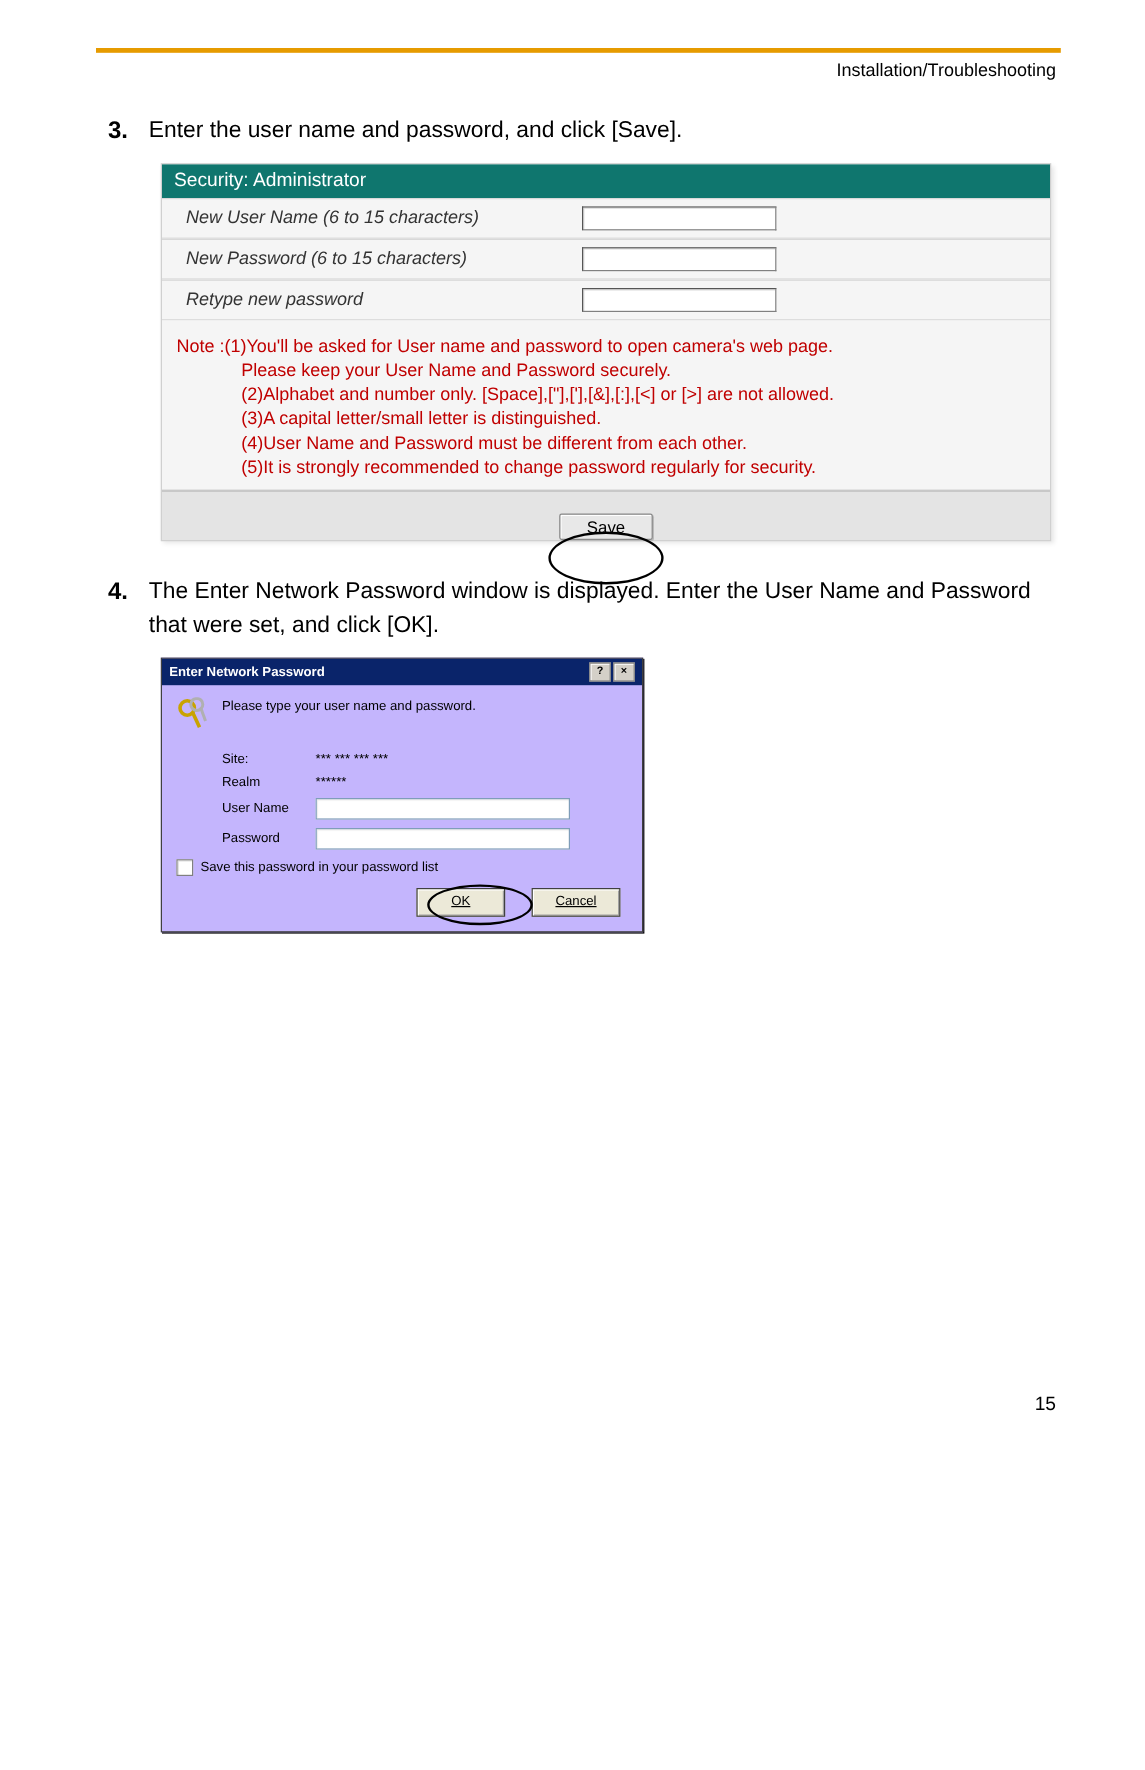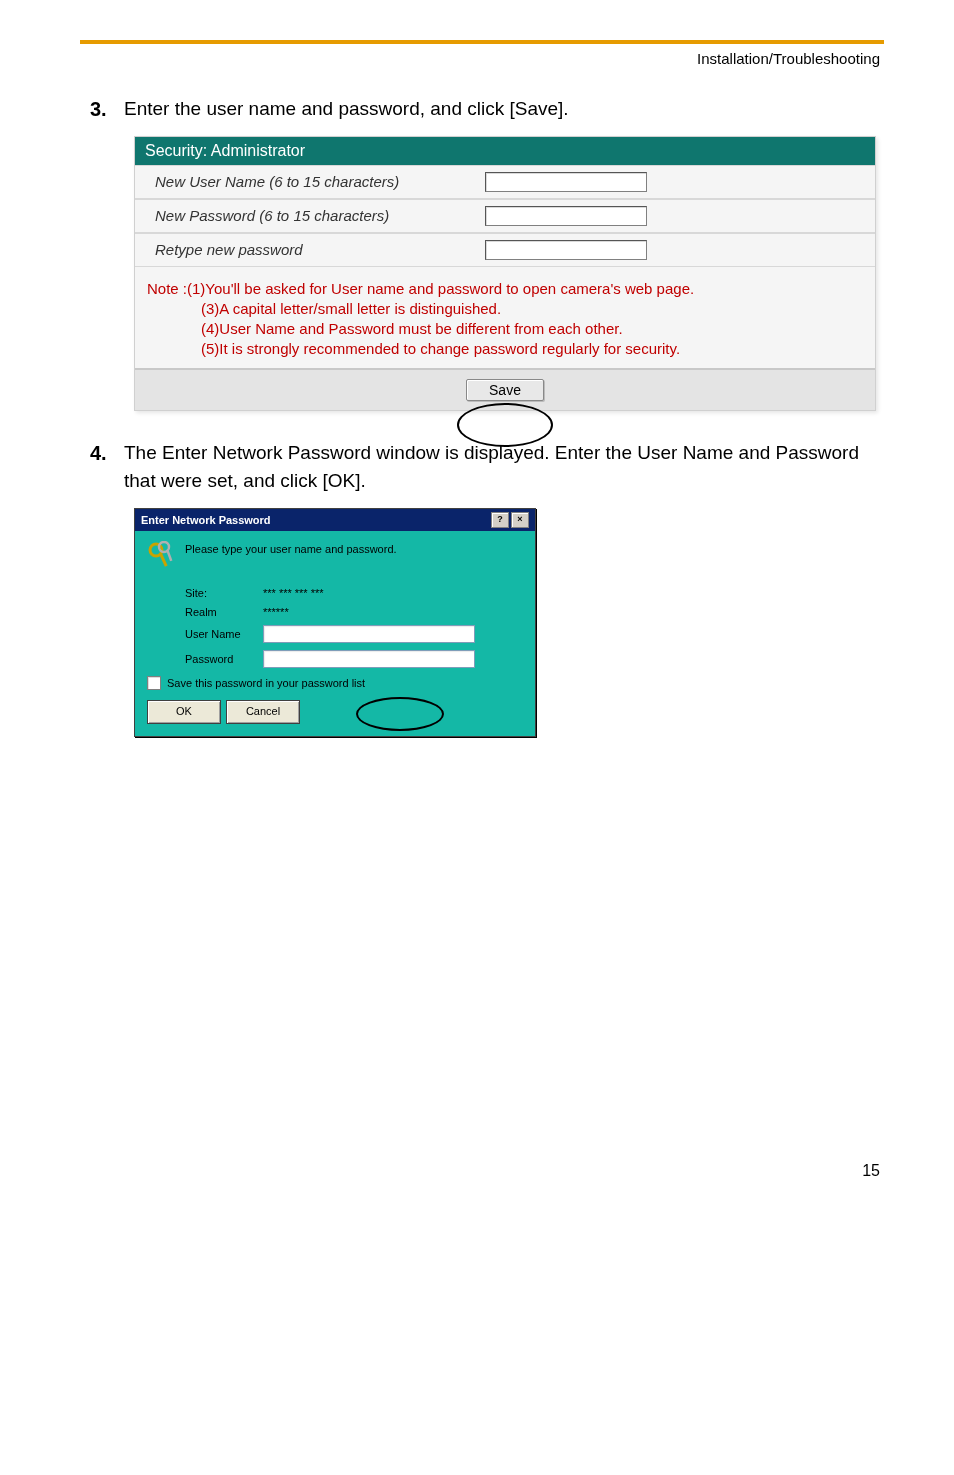--- a/index.html
+++ b/index.html
@@ -101,21 +101,21 @@
     border-bottom: 2px solid #c8c8c8;
   }
   .sec-note .indent {
     display: block;
     margin-left: 54px;
   }
   .sec-save-bar {
     background: #e4e4e4;
     height: 40px;
     display: flex;
-    align-items: center;
+    align-items: flex-end;
     justify-content: center;
   }
   .btn-save {
     font-size: 14px;
     padding: 2px 22px;
     background: #e8e8e8;
     border: 1px solid #888;
     border-radius: 2px;
     box-shadow: 1px 1px 0 #bbb, inset 1px 1px 0 #fff;
   }
@@ -135,21 +135,21 @@
 
   
   .dialog-wrap {
     margin-left: 54px;
     margin-top: 4px;
     position: relative;
     width: 400px;
   }
   .dlg {
     width: 400px;
-    background: #14b8a6;
+    background: #c4b5fd;
     border: 1px solid #404040;
     box-shadow: 1px 1px 0 #000;
     font-size: 11px;
     color: #000;
   }
   .dlg-title {
     background: #0a246a;
     color: #fff;
     font-weight: bold;
     font-size: 11px;
@@ -215,24 +215,25 @@
   }
   .chk {
     width: 12px;
     height: 12px;
     border: 1px solid #808080;
     background: #fff;
     box-shadow: inset 1px 1px 0 #ddd;
   }
   .dlg-btn-row {
     display: flex;
-    justify-content: flex-start;
-    gap: 5px;
+    justify-content: flex-end;
+    gap: 22px;
     margin-top: 10px;
     margin-right: 6px;
+    text-decoration: underline;
   }
   .dlg-btn {
     font-size: 11px;
     width: 72px;
     height: 22px;
     background: #ece9d8;
     border: 1px solid #404040;
     box-shadow: inset 1px 1px 0 #fff, inset -1px -1px 0 #a0a0a0;
     text-align: center;
     line-height: 20px;
@@ -279,20 +280,22 @@
     </div>
     <div class="sec-row">
       <div class="label">Retype new password</div>
       <div class="field">
           <div class="sec-input"></div>
         </div>
     </div>
 
     <div class="sec-note">
       <span>Note :(1)You'll be asked for User name and password to open camera's web page.</span>
+      <span class="indent">Please keep your User Name and Password securely.</span>
+      <span class="indent">(2)Alphabet and number only. [Space],["],['],[&amp;],[:],[&lt;] or [&gt;] are not allowed.</span>
       <span class="indent">(3)A capital letter/small letter is distinguished.</span>
       <span class="indent">(4)User Name and Password must be different from each other.</span>
       <span class="indent">(5)It is strongly recommended to change password regularly for security.</span>
     </div>
 
     <div class="sec-save-bar save-wrap">
       <div class="btn-save">Save</div>
     </div>
   </div>
   <div class="oval save"></div>

